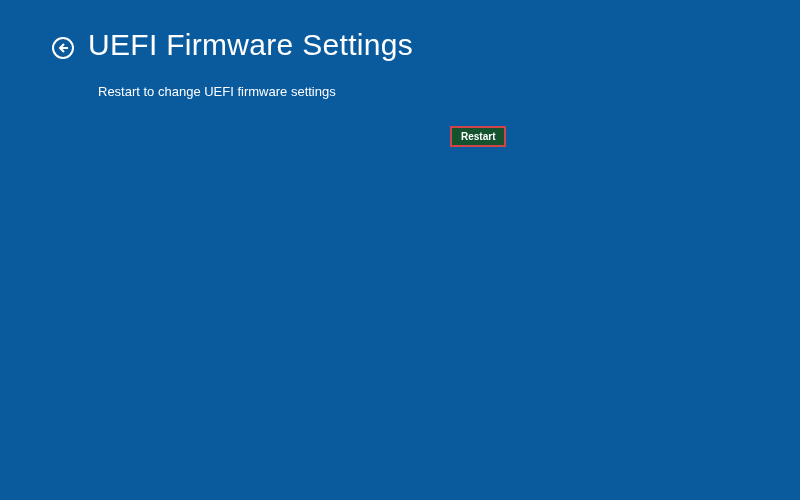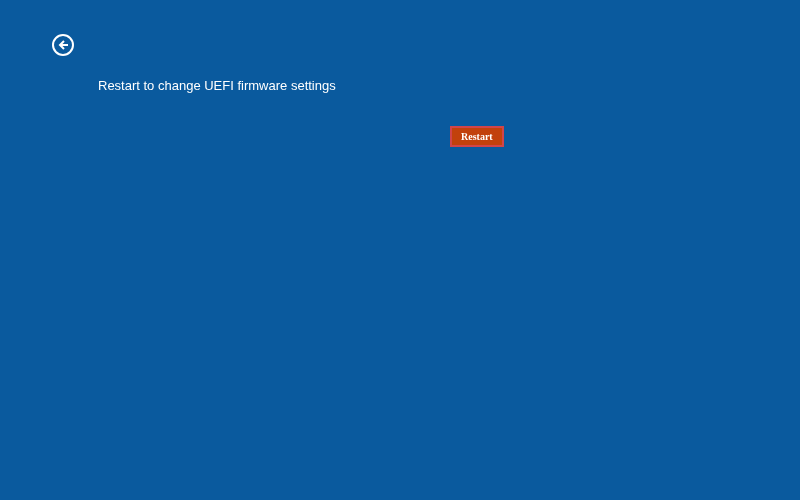--- a/index.html
+++ b/index.html
@@ -51,36 +51,37 @@
       font-size: 13px;
       font-weight: 400;
       padding-left: 98px;
       padding-top: 22px;
       color: #ffffff;
     }
     .restart-button {
       position: absolute;
       top: 126px;
       left: 450px;
-      background-color: #c2410c;
+      background-color: #14532d;
       border: 2px solid #d1454a;
       color: #ffffff;
       font-size: 10px;
       font-weight: 600;
       padding: 3px 9px;
       cursor: pointer;
-      font-family: Liberation Serif, serif;
+      font-family: Liberation Sans, sans-serif;
     }
   </style>
 </head>
 <body>
 
 <div class="header">
   <div class="back-icon">
     <svg viewBox="0 0 12 12">
       <path d="M7 2 L3 6 L7 10 M3 6 L11 6"></path>
     </svg>
   </div>
+  <h1 class="page-title">UEFI Firmware Settings</h1>
 </div>
 
 <div class="subtitle">Restart to change UEFI firmware settings</div>
 
 <button class="restart-button">Restart</button>
 
 </body></html>

